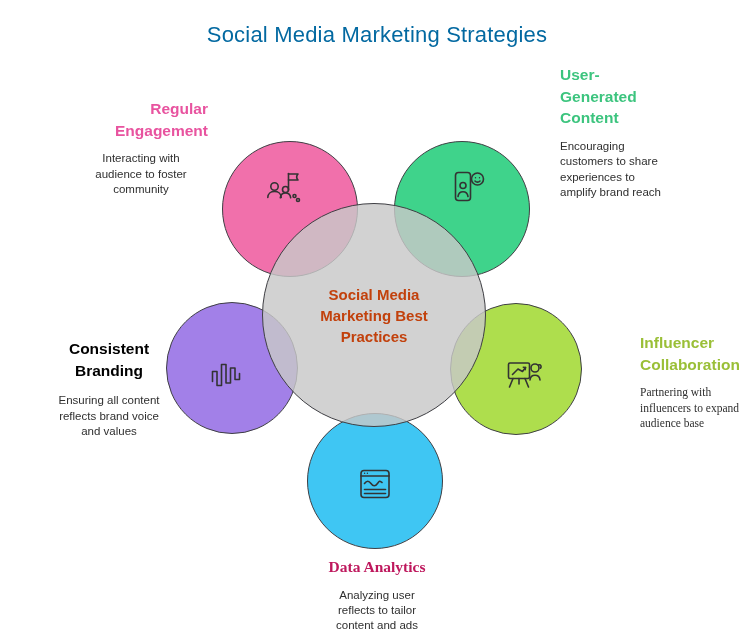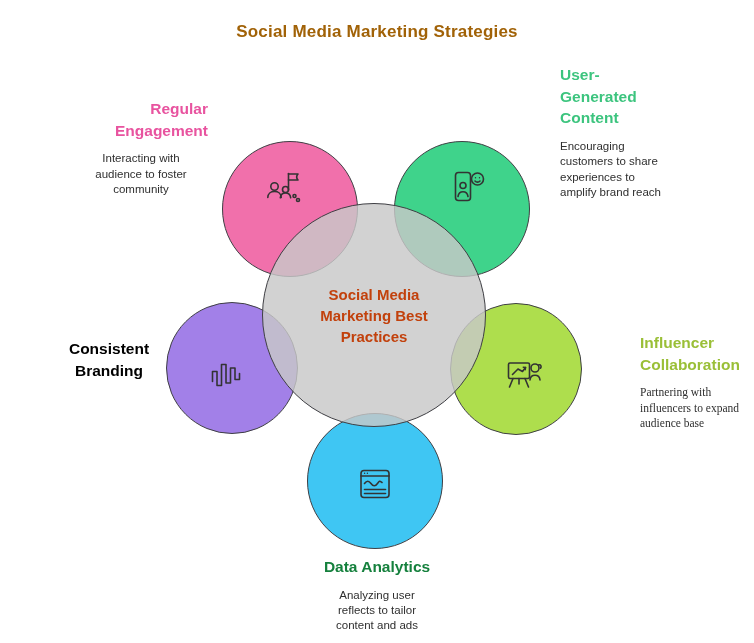--- a/index.html
+++ b/index.html
@@ -2,22 +2,22 @@
 <html><head>
 <meta charset="utf-8">
 <style>
   * { margin: 0; padding: 0; box-sizing: border-box; }
   html, body { background: #ffffff; }
   body { font-family: "Liberation Sans", sans-serif; }
   .canvas { position: relative; width: 754px; height: 643px; background: #ffffff; overflow: hidden; }
 
   .title {
     position: absolute; top: 22px; left: 0; width: 100%;
-    text-align: center; font-size: 17px; font-weight: 700;
-    color: #a16207; letter-spacing: .2px;
+    text-align: center; font-size: 22px; font-weight: 400;
+    color: #0369a1; letter-spacing: .2px;
   }
 
   .circle {
     position: absolute; border-radius: 50%;
     border: 1.6px solid #3f3f44;
   }
   .c-pink   { left: 222px; top: 141px; width: 136px; height: 136px; z-index: 1; }
   .c-green  { left: 394px; top: 141px; width: 136px; height: 136px; z-index: 1; }
   .c-purple { left: 166px; top: 302px; width: 132px; height: 132px; z-index: 1; }
   .c-lime   { left: 450px; top: 303px; width: 132px; height: 132px; z-index: 1; }
@@ -144,21 +144,22 @@
     <div class="node-label" style="color: rgb(232, 83, 159);">Regular Engagement</div>
     <div class="node-desc">Interacting with audience to foster community</div>
   </div>
 
   <div class="node-text t-influencer">
     <div class="node-label" style="color: rgb(154, 191, 55);">Influencer Collaboration</div>
     <div class="node-desc">Partnering with influencers to expand audience base</div>
   </div>
 
   <div class="node-text t-analytics">
-    <div class="node-label" style="color: #15803d;">Data Analytics</div>
+    <div class="node-label" style="color: #be185d; font-family: Liberation Serif, serif;">Data Analytics</div>
     <div class="node-desc">Analyzing user reflects to tailor content and ads</div>
   </div>
 
   <div class="node-text t-branding">
     <div class="node-label" style="color: #000000;">Consistent Branding</div>
+    <div class="node-desc">Ensuring all content reflects brand voice and values</div>
   </div>
 
 </div>
 
 </body></html>

